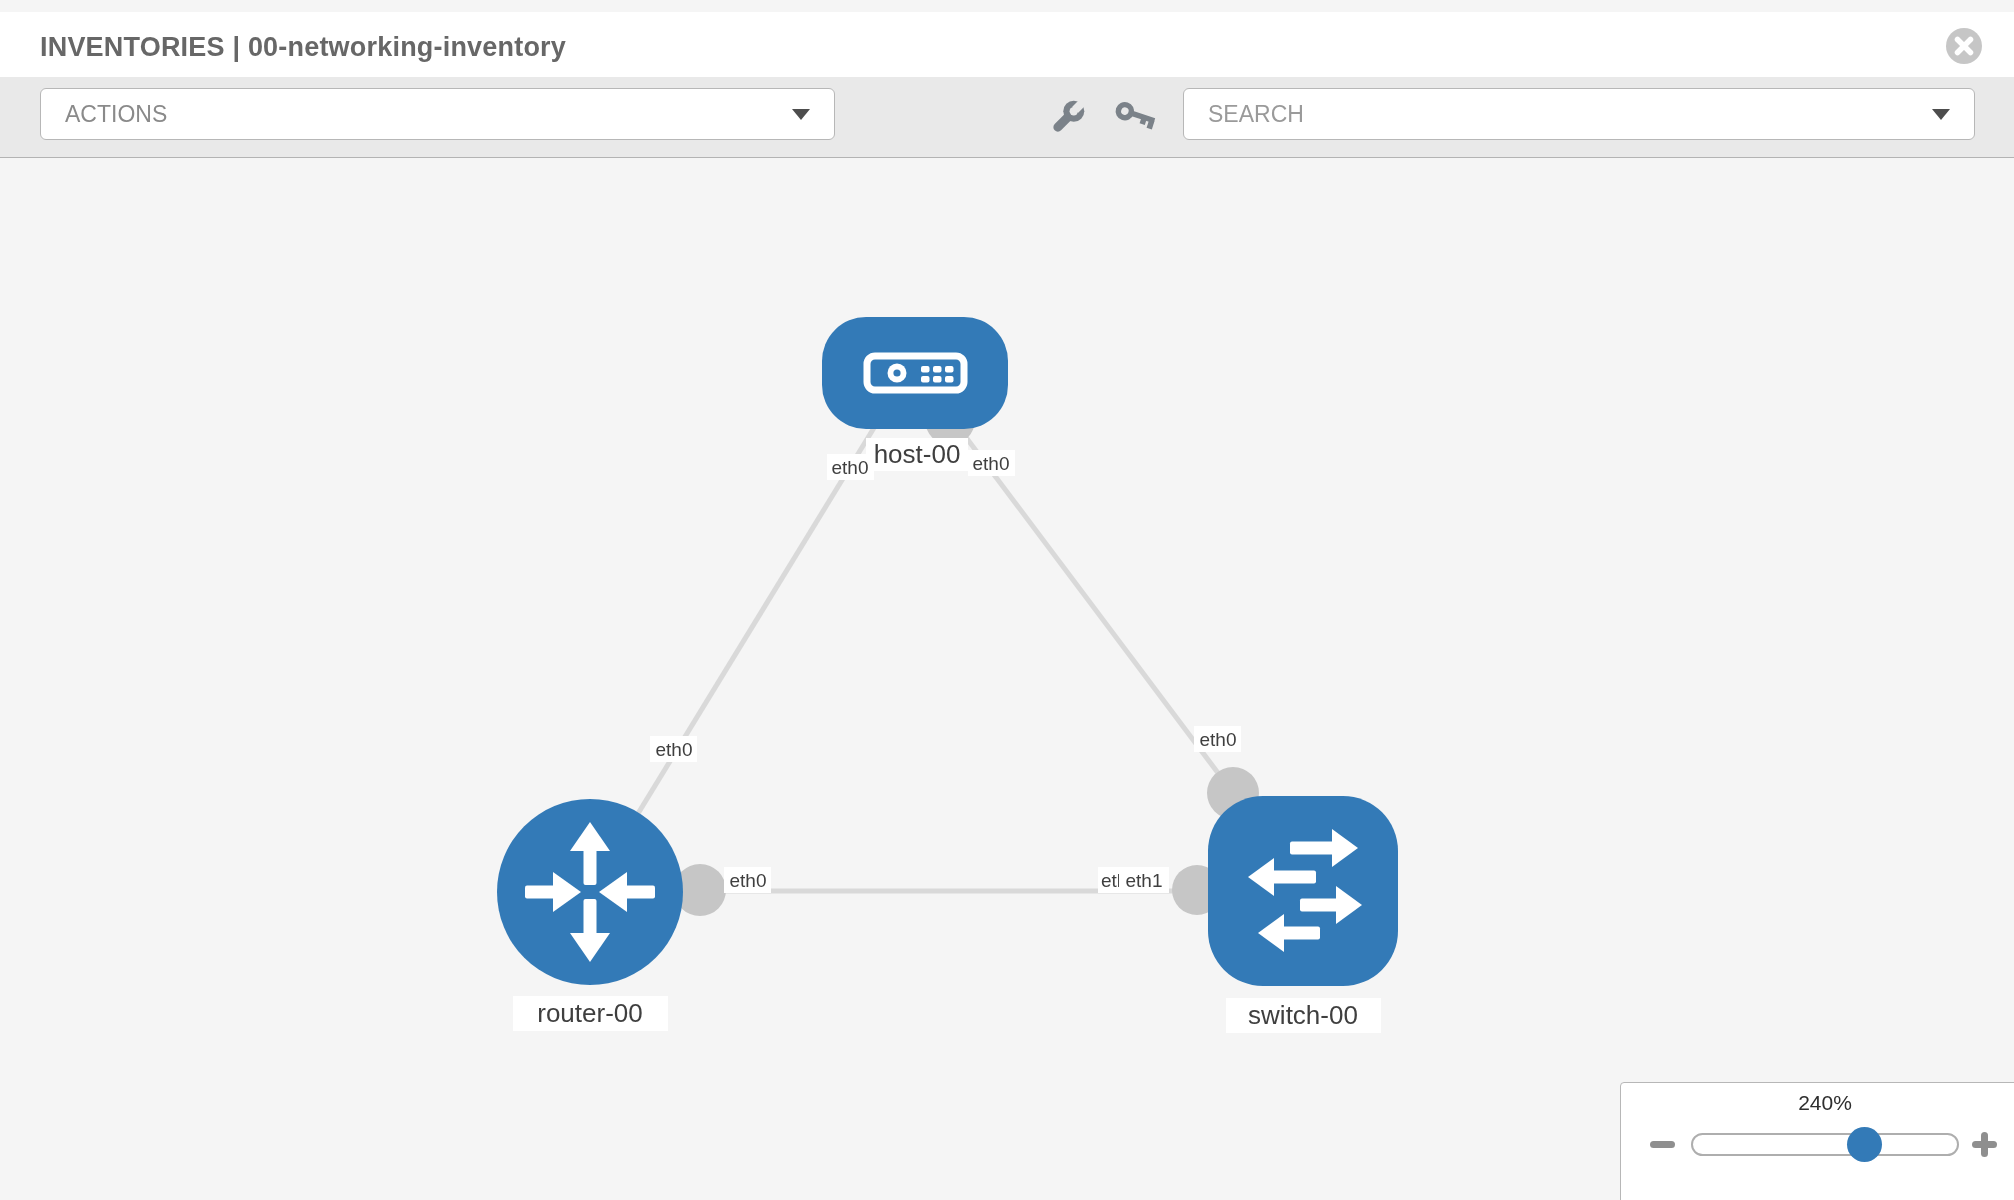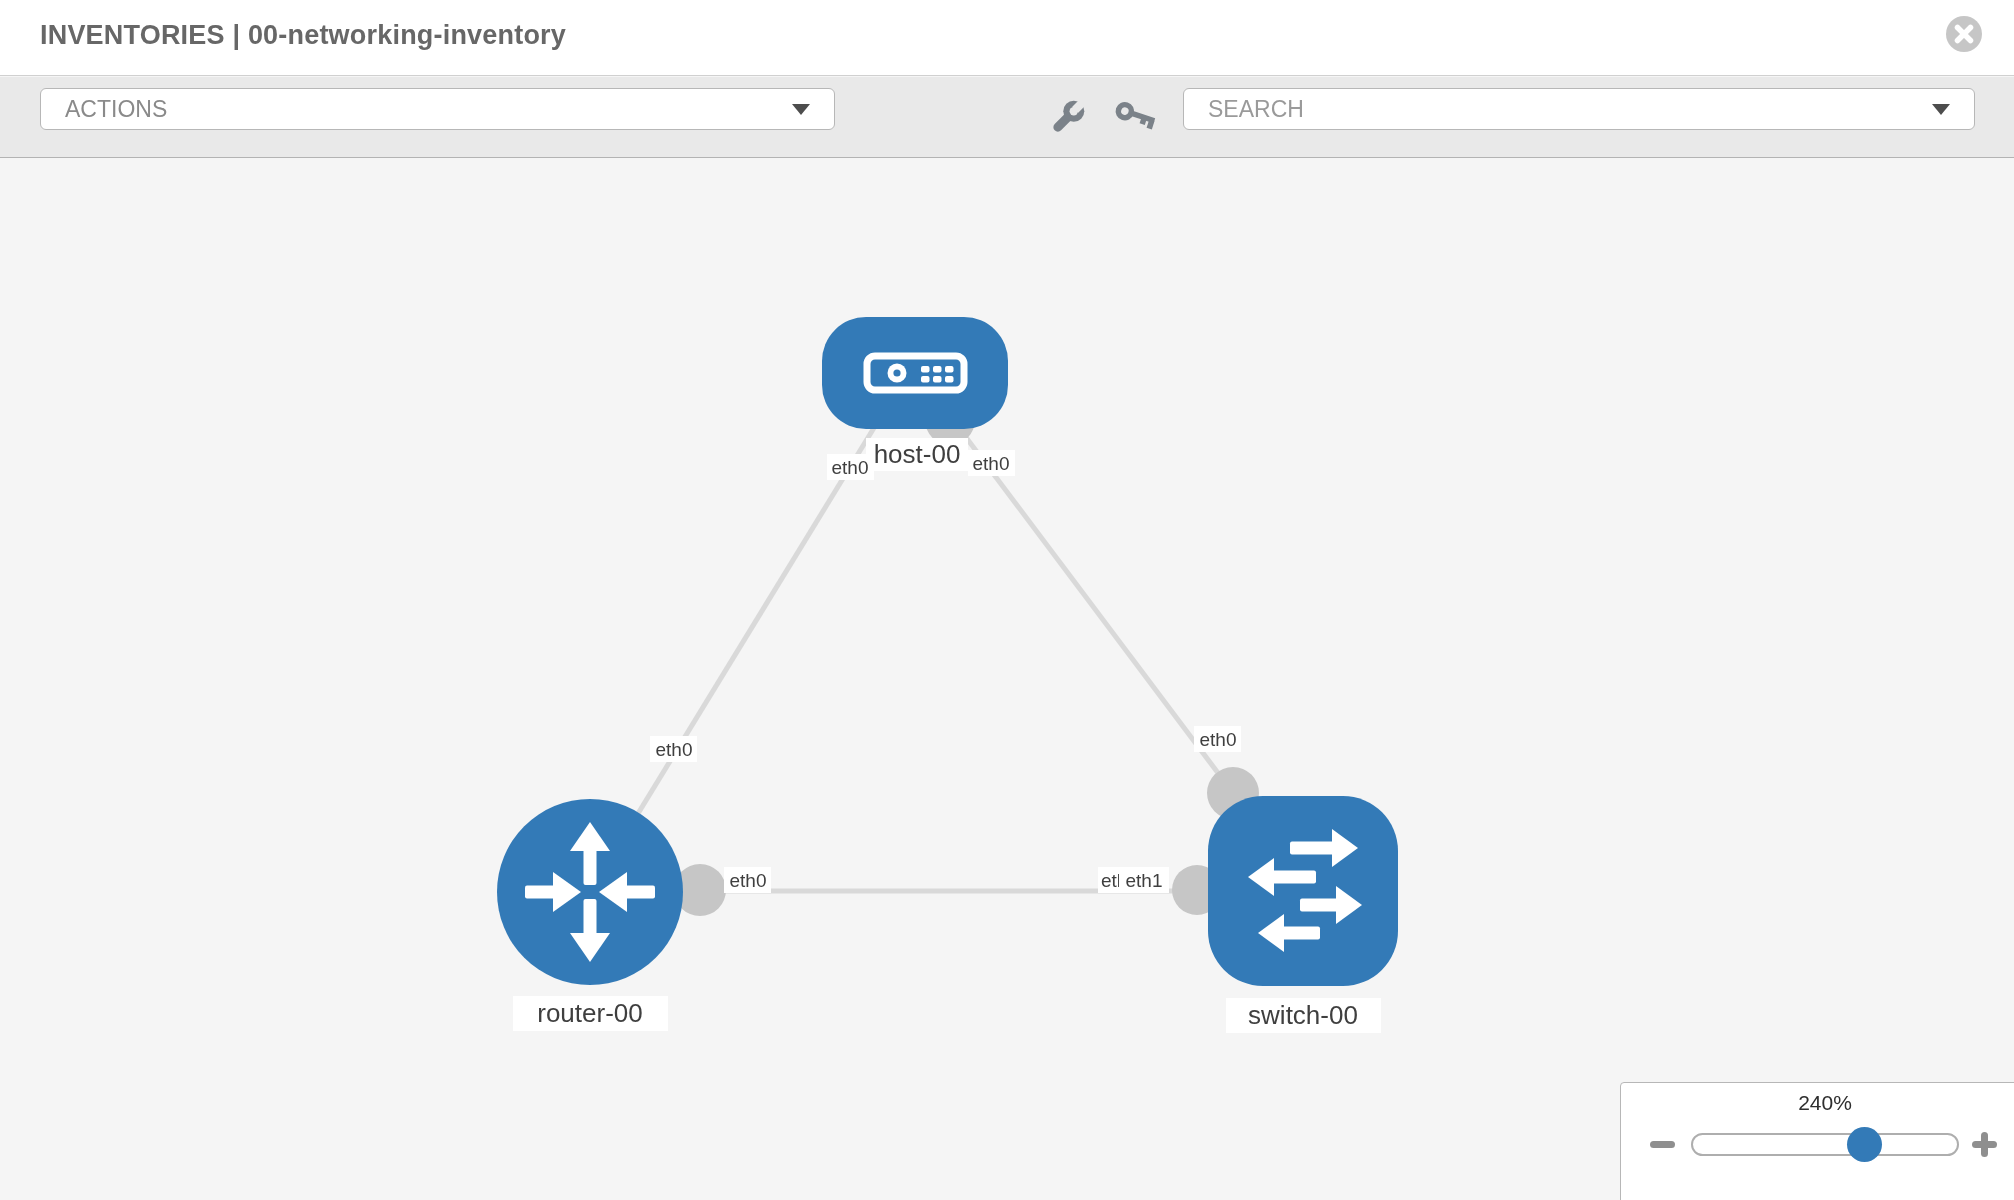--- a/index.html
+++ b/index.html
@@ -3,39 +3,39 @@
 <meta charset="utf-8">
 <style>
   * { margin:0; padding:0; box-sizing:border-box; }
   html,body { width:2014px; height:1200px; }
   body {
     position:relative; overflow:hidden; background:#f5f5f5;
     font-family:"Liberation Sans", sans-serif;
   }
   
   .header {
-    position:absolute; left:0; top:0; width:2014px; height:76px;
+    position:absolute; left:0; top:12px; width:2014px; height:76px;
     background:#ffffff; border-bottom:1px solid #d0d0d0;
   }
   .header-title {
     position:absolute; left:40px; top:20px;
     font-size:27px; font-weight:bold; color:#676767; letter-spacing:.2px;
   }
   .close-btn {
     position:absolute; left:1946px; top:16px; width:36px; height:36px;
     border-radius:50%; background:#c6c6c6; cursor:pointer;
   }
   .close-btn svg { position:absolute; left:0; top:0; }
   
   .toolbar {
     position:absolute; left:0; top:77px; width:2014px; height:81px;
     background:#e9e9e9; border-bottom:1px solid #b3b3b3;
   }
   .ddl {
-    position:absolute; top:11px; height:42px; background:#fff;
+    position:absolute; top:11px; height:52px; background:#fff;
     border:1.5px solid #b7b7b7; border-radius:6px;
     display:flex; align-items:center; padding:8px 24px; cursor:pointer;
   }
   .ddl-actions { left:40px;  width:795px; }
   .ddl-search  { left:1183px; width:792px; }
   .ddl-label { font-size:23px; color:#8a8a8a; flex:1; }
   .search-input {
     flex:1; border:none; outline:none; font-size:23px; color:#555;
     font-family:"Liberation Sans", sans-serif; background:transparent;
   }

